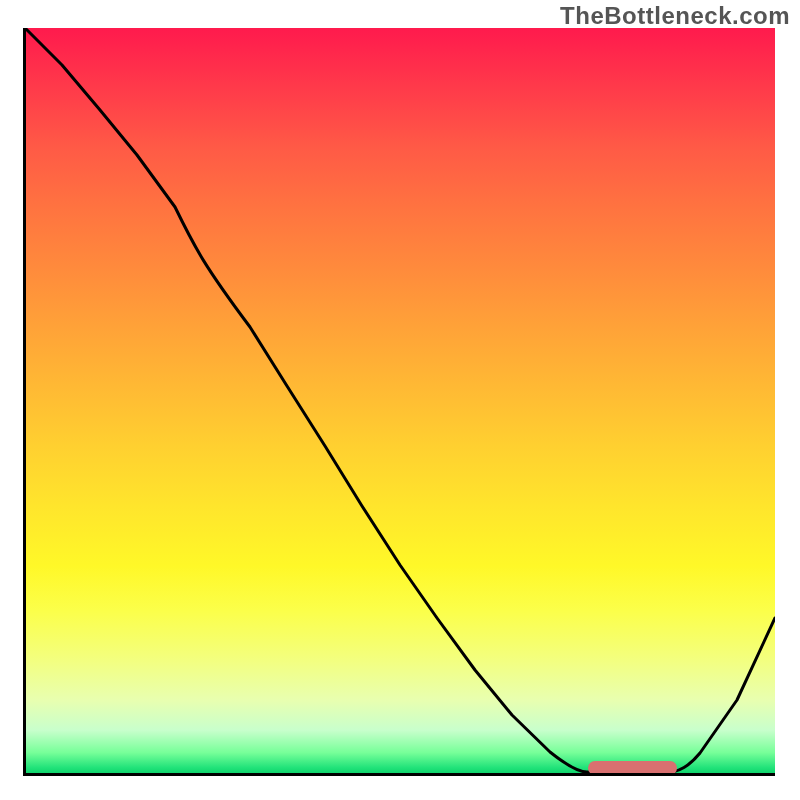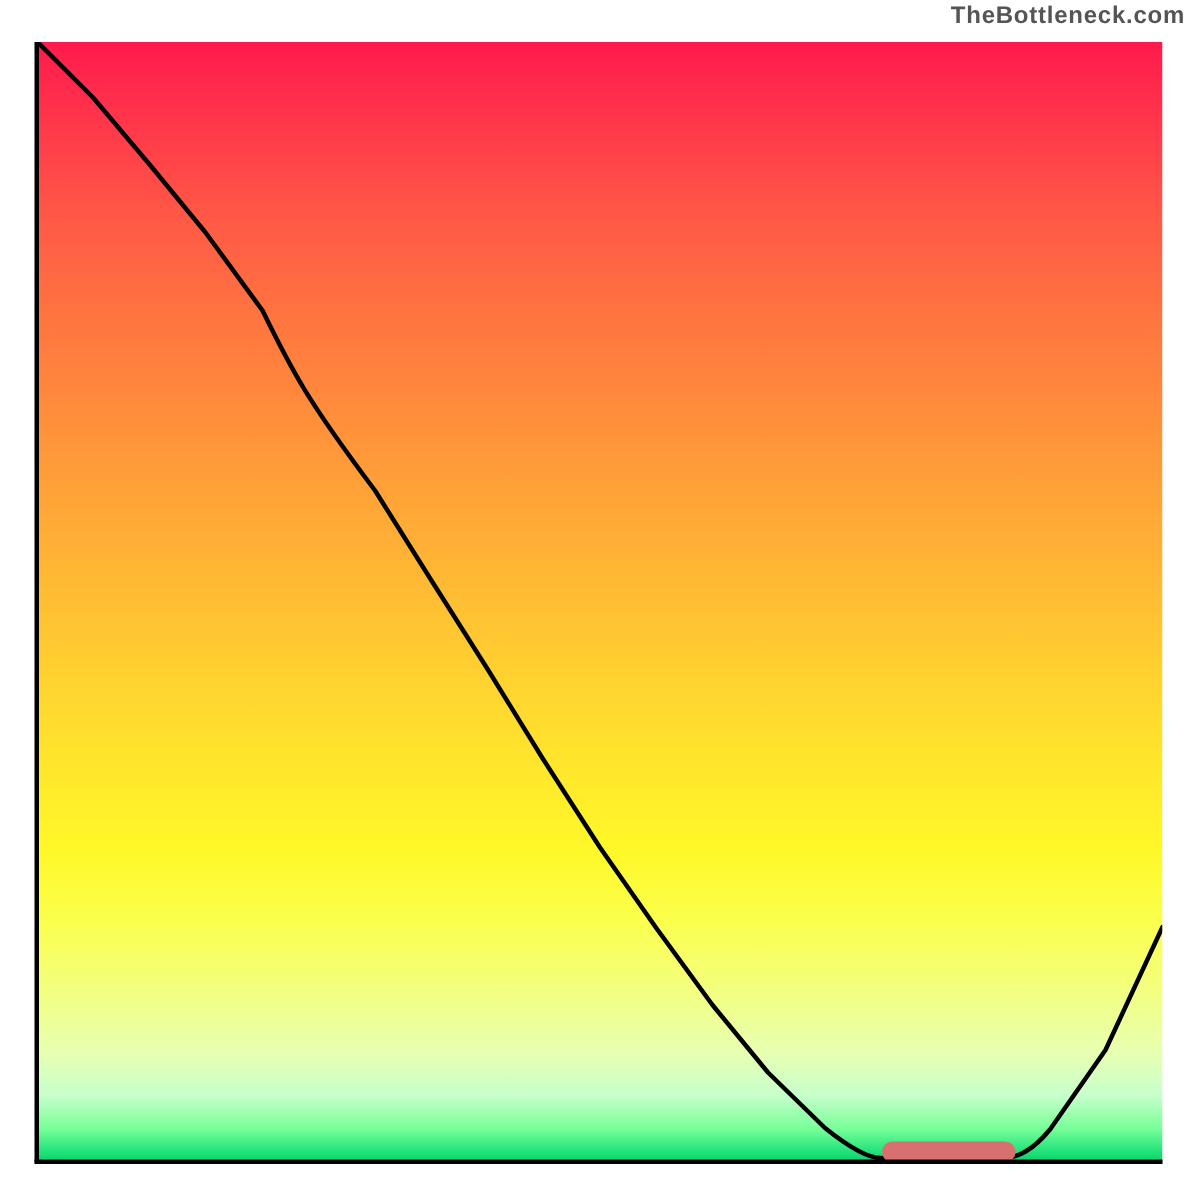--- a/index.html
+++ b/index.html
@@ -12,21 +12,21 @@
   }
   .container {
     position: relative;
     width: 800px;
     height: 800px;
   }
   .watermark {
     position: absolute;
     top: 2px;
     right: 10px;
-    font-size: 16px;
+    font-size: 24px;
     font-weight: bold;
     color: #555;
     letter-spacing: 0.5px;
   }
   .plot-area {
     position: absolute;
     left: 25px;
     top: 28px;
     width: 750px;
     height: 747px;

